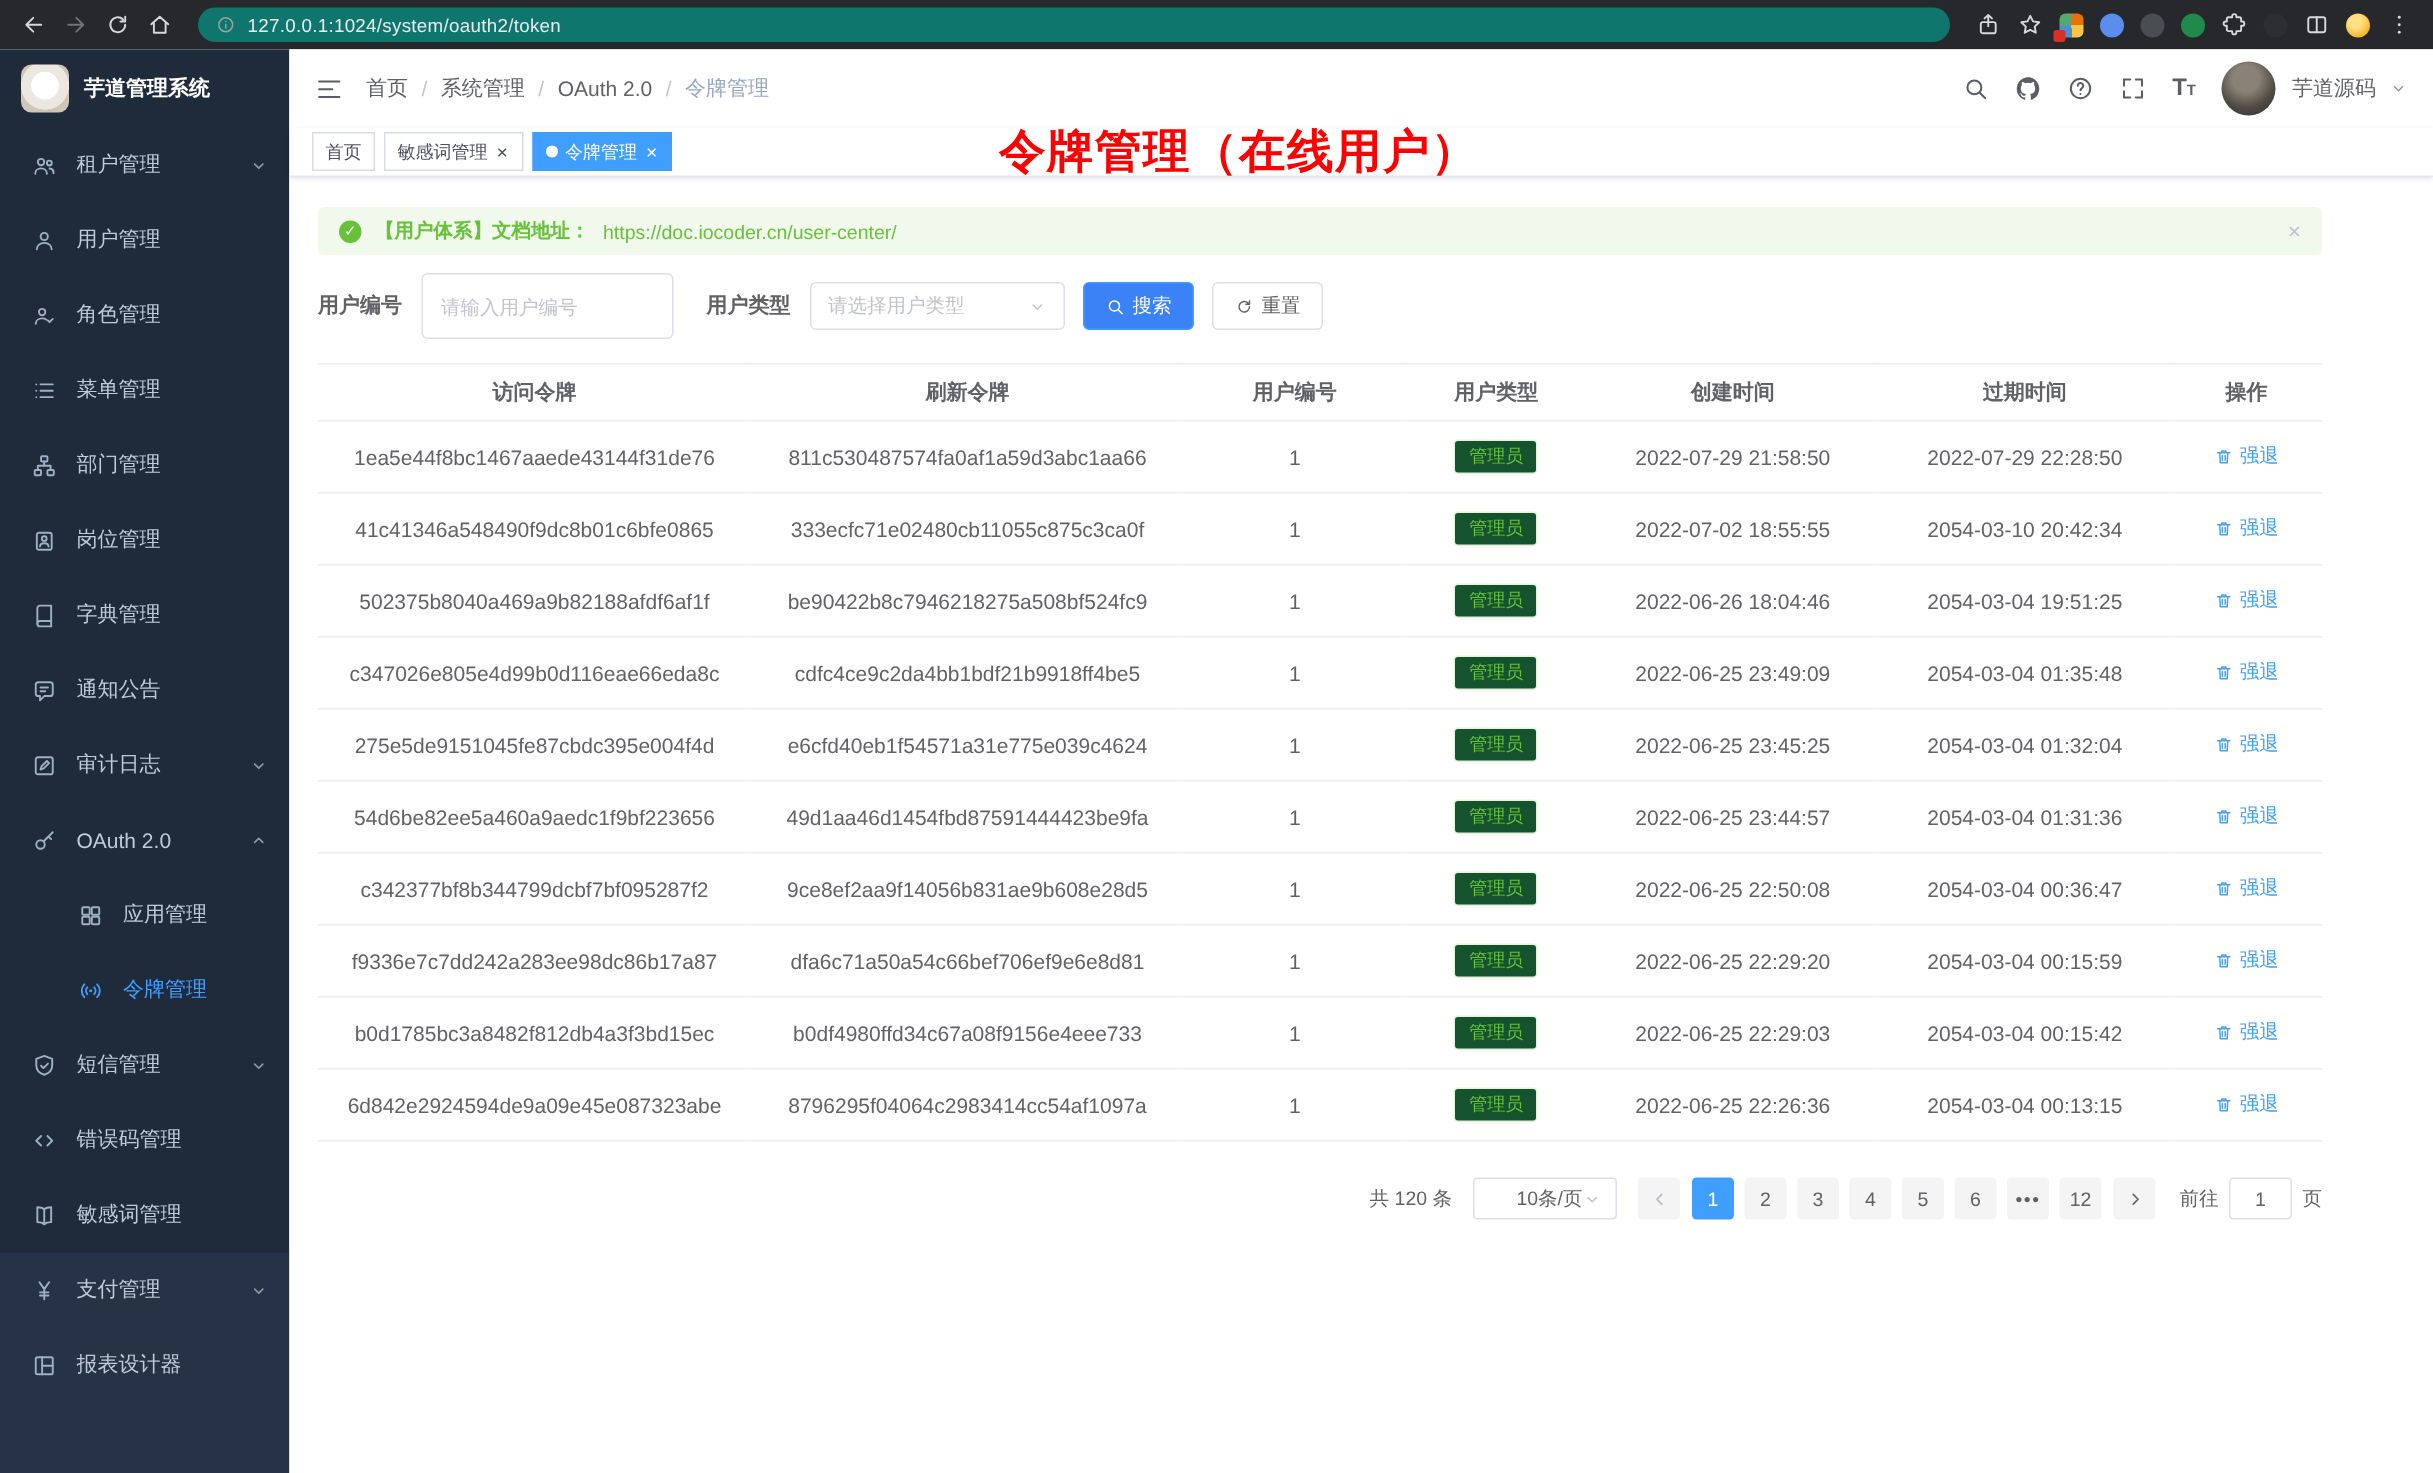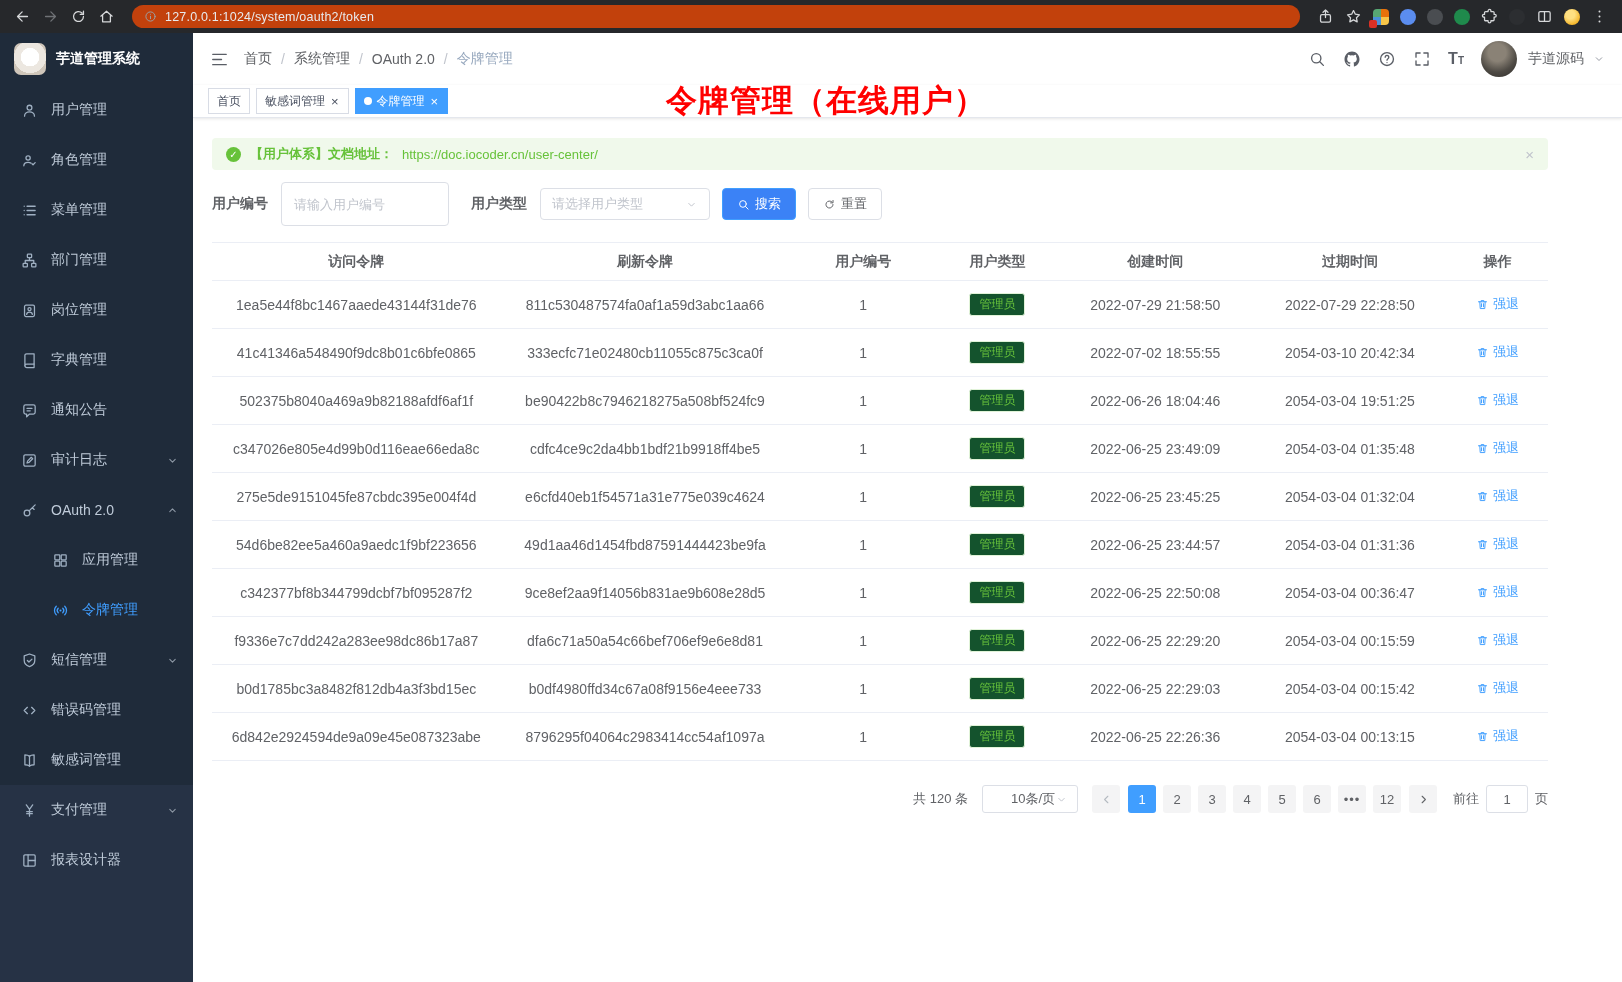--- a/index.html
+++ b/index.html
@@ -5,21 +5,21 @@
   *{margin:0;padding:0;box-sizing:border-box;}
   body{width:1622px;height:982px;font-family:"Liberation Sans","DejaVu Sans",sans-serif;background:#fff;overflow:hidden;}
   .screen{position:relative;width:1622px;height:982px;display:flex;flex-direction:column;overflow:hidden;}
   .icon{display:inline-flex;align-items:center;justify-content:center;flex-shrink:0;}
   .icon svg{width:100%;height:100%;fill:none;stroke:currentColor;stroke-width:1.8;stroke-linecap:round;stroke-linejoin:round;}
 
   
   .browser-bar{height:33px;background:#26282b;display:flex;align-items:center;padding:0 14px;gap:11px;flex-shrink:0;color:#dfe1e5;}
   .bb-ic{width:17px;height:17px;color:#d6d8da;cursor:pointer;}
   .bb-ic.dim{color:#6f7276;}
-  .url-box{flex:1;height:23px;margin:4px 6px;border-radius:12px;background:#c2410c;display:flex;align-items:center;gap:8px;padding:0 12px;font-size:12.5px;color:#e8eaed;}
+  .url-box{flex:1;height:23px;margin:4px 6px;border-radius:12px;background:#0f766e;display:flex;align-items:center;gap:8px;padding:0 12px;font-size:12.5px;color:#e8eaed;}
   .url-box .bb-ic{width:13px;height:13px;color:#9aa0a6;}
   .url-text{letter-spacing:.2px;}
   .bb-right{display:flex;align-items:center;gap:11px;}
   .ext-dot{width:16px;height:16px;border-radius:50%;position:relative;display:inline-block;cursor:pointer;}
   .ext-dot.grid{border-radius:4px;background:conic-gradient(#e8710a 0 25%,#f7c548 25% 50%,#4a90d9 50% 75%,#57a773 75%);}
   .ext-dot.emoji{background:radial-gradient(circle at 40% 35%,#ffe082 0 30%,#f5b82e 70%);}
   .ext-badge{position:absolute;left:-4px;bottom:-3px;width:8px;height:8px;border-radius:2px;background:#d93025;}
 
   
   .app{flex:1;display:flex;min-height:0;}
@@ -187,20 +187,34 @@
 
     <aside class="sidebar">
       <div class="logo-row">
         <span class="logo-img"></span>
         <span class="logo-title">芋道管理系统</span>
       </div>
       <nav class="menu">
           <div class="menu-item">
             <span class="icon mi-icon">
               <svg viewBox="0 0 24 24">
+                <circle cx="9" cy="8.5" r="3"></circle>
+                <path d="M3.5 19.5c0-3 2.4-5 5.5-5s5.5 2 5.5 5"></path>
+                <circle cx="16.8" cy="9.5" r="2.3"></circle>
+                <path d="M17 14.6c2.3.2 3.8 1.9 3.8 4.4"></path>
+              </svg>
+            </span>
+            <span class="mi-label">租户管理</span>
+            <span class="mi-chevron "><svg viewBox="0 0 24 24">
+                <path d="M7 10l5 5 5-5"></path>
+              </svg></span>
+          </div>
+          <div class="menu-item">
+            <span class="icon mi-icon">
+              <svg viewBox="0 0 24 24">
                 <circle cx="12" cy="8" r="3.4"></circle>
                 <path d="M5 20c0-3.6 3.1-6 7-6s7 2.4 7 6"></path>
               </svg>
             </span>
             <span class="mi-label">用户管理</span>
           </div>
           <div class="menu-item">
             <span class="icon mi-icon">
               <svg viewBox="0 0 24 24">
                 <circle cx="10" cy="8.5" r="3"></circle>

